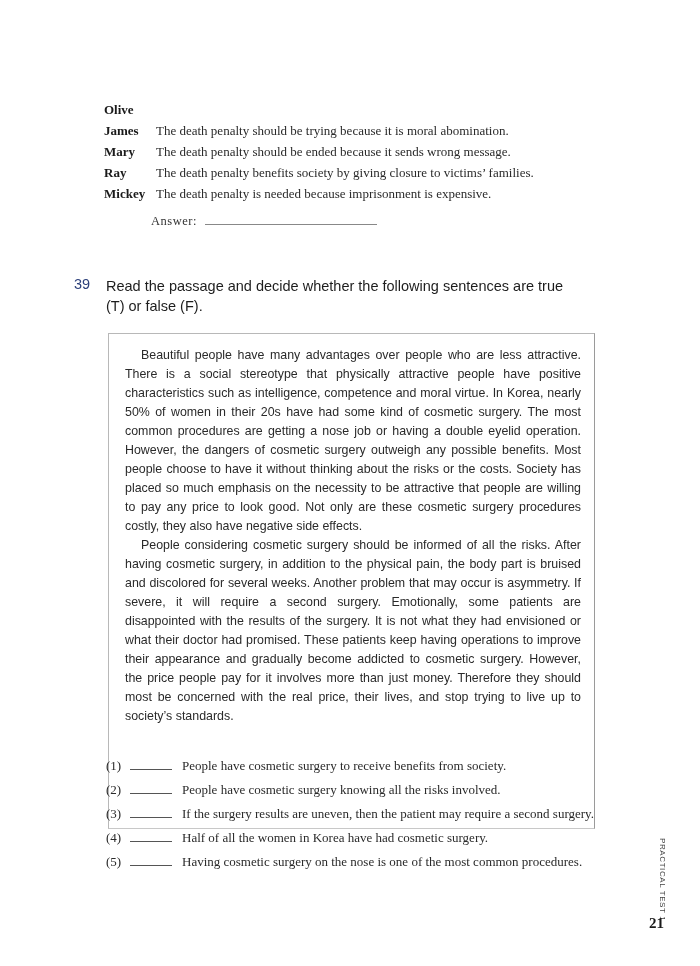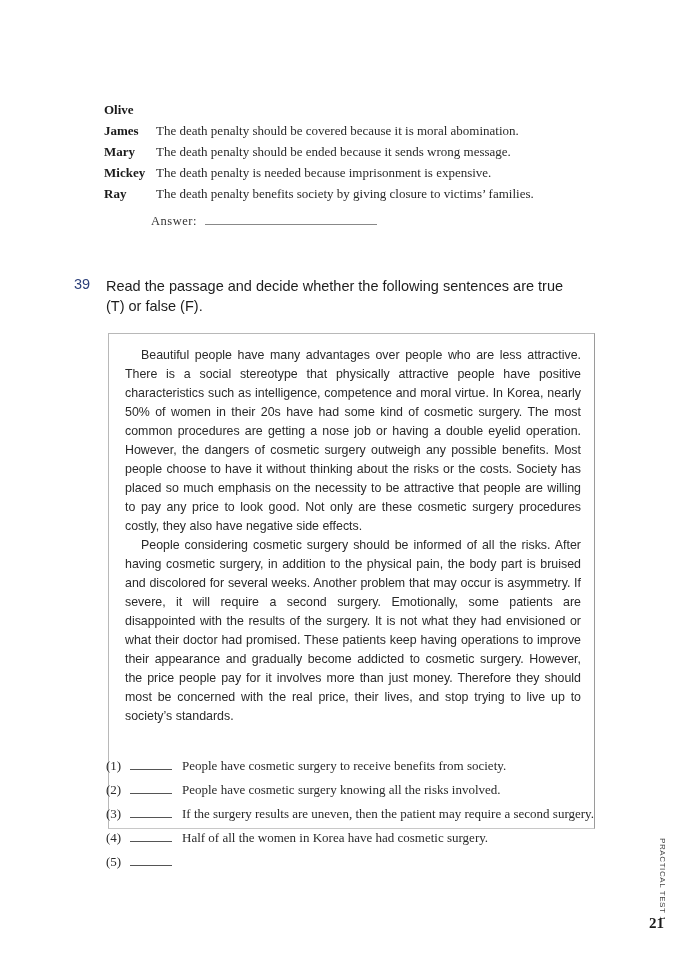--- a/index.html
+++ b/index.html
@@ -158,33 +158,33 @@
   </style>
 </head>
 <body>
 
 <div class="opinions serif">
   <div class="opinion-row">
     <span class="opinion-name">Olive</span>
   </div>
   <div class="opinion-row">
     <span class="opinion-name">James</span>
-    <span class="opinion-text">The death penalty should be covered because it is moral abomination.</span>
+    <span class="opinion-text">The death penalty should be trying because it is moral abomination.</span>
   </div>
   <div class="opinion-row">
     <span class="opinion-name">Mary</span>
     <span class="opinion-text">The death penalty should be ended because it sends wrong message.</span>
   </div>
   <div class="opinion-row">
+    <span class="opinion-name">Ray</span>
+    <span class="opinion-text">The death penalty benefits society by giving closure to victims’ families.</span>
+  </div>
+  <div class="opinion-row">
     <span class="opinion-name">Mickey</span>
     <span class="opinion-text">The death penalty is needed because imprisonment is expensive.</span>
-  </div>
-  <div class="opinion-row">
-    <span class="opinion-name">Ray</span>
-    <span class="opinion-text">The death penalty benefits society by giving closure to victims’ families.</span>
   </div>
 </div>
 
 <div class="answer serif">
   <span>Answer:</span>
   <span class="answer-line"></span>
 </div>
 
 <div class="q-header sans">
   <span class="q-number">39</span>
@@ -215,17 +215,18 @@
     <span class="tf-text">If the surgery results are uneven, then the patient may require a second surgery.</span>
   </div>
   <div class="tf-item">
     <span class="tf-num">(4)</span>
     <span class="tf-blank"></span>
     <span class="tf-text">Half of all the women in Korea have had cosmetic surgery.</span>
   </div>
   <div class="tf-item">
     <span class="tf-num">(5)</span>
     <span class="tf-blank"></span>
+    <span class="tf-text">Having cosmetic surgery on the nose is one of the most common procedures.</span>
   </div>
 </div>
 
 <div class="side-label sans">PRACTICAL TEST 1</div>
 <div class="page-number serif">21</div>
 
 </body></html>

